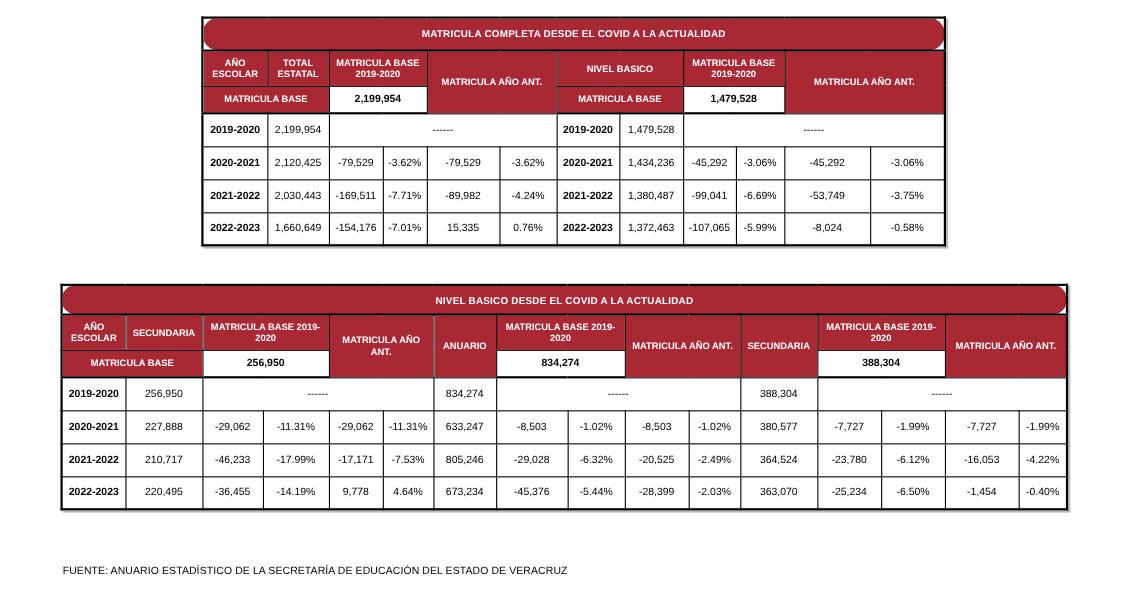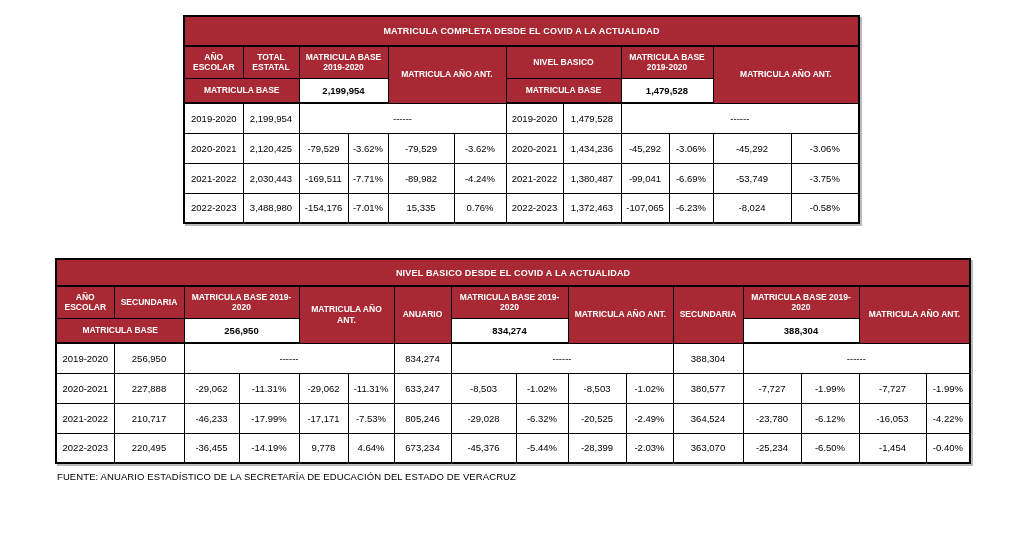--- a/index.html
+++ b/index.html
@@ -14,33 +14,33 @@
     background:#fff;
   }
   .tbl td{
     border:1px solid #000;text-align:center;vertical-align:middle;
     overflow:hidden;padding:0 2px;box-sizing:border-box;
   }
   .tbl1{left:183px;top:15px;width:675px;}
   .tbl2{left:55px;top:258px;width:915px;}
   td.t-title{
     background:#A82833;color:#fff;font-weight:bold;font-size:9px;
-    letter-spacing:.2px;height:30px;border-bottom:2px solid #000;
+    letter-spacing:.2px;height:30px;border-bottom:2px solid #000;border-radius:15px;
   }
   td.hdr{
     background:#A82833;color:#fff;font-weight:bold;font-size:8.5px;
     line-height:1.25;
   }
   td.wv{background:#fff;color:#000;font-weight:bold;font-size:9.5px;}
   tr.h1 td{height:32px;}
   tr.h2 td{height:25px;border-bottom:2px solid #000;}
   tr.d td{height:30px;font-size:9.5px;}
-  td.yr{font-weight:normal;font-size:9px;}
+  td.yr{font-weight:bold;font-size:9px;}
   .fuente{
-    position:absolute;left:57px;top:471px;font-size:9.5px;font-weight:500;
+    position:absolute;left:57px;top:514px;font-size:9.5px;font-weight:500;
     letter-spacing:.1px;
   }
 </style>
 </head>
 <body>
 
 <table class="tbl tbl1">
   <colgroup>
     <col style="width:59px">
       <col style="width:56px">
@@ -105,29 +105,29 @@
     <td>-4.24%</td>
     <td class="yr">2021-2022</td>
     <td>1,380,487</td>
     <td>-99,041</td>
     <td>-6.69%</td>
     <td>-53,749</td>
     <td>-3.75%</td>
   </tr>
   <tr class="d">
     <td class="yr">2022-2023</td>
-    <td>3,488,980</td>
+    <td>1,660,649</td>
     <td>-154,176</td>
     <td>-7.01%</td>
     <td>15,335</td>
     <td>0.76%</td>
     <td class="yr">2022-2023</td>
     <td>1,372,463</td>
     <td>-107,065</td>
-    <td>-6.23%</td>
+    <td>-5.99%</td>
     <td>-8,024</td>
     <td>-0.58%</td>
   </tr>
 </tbody>
   </table>
 
 <table class="tbl tbl2">
   <colgroup>
     <col style="width:58px">
       <col style="width:70px">

